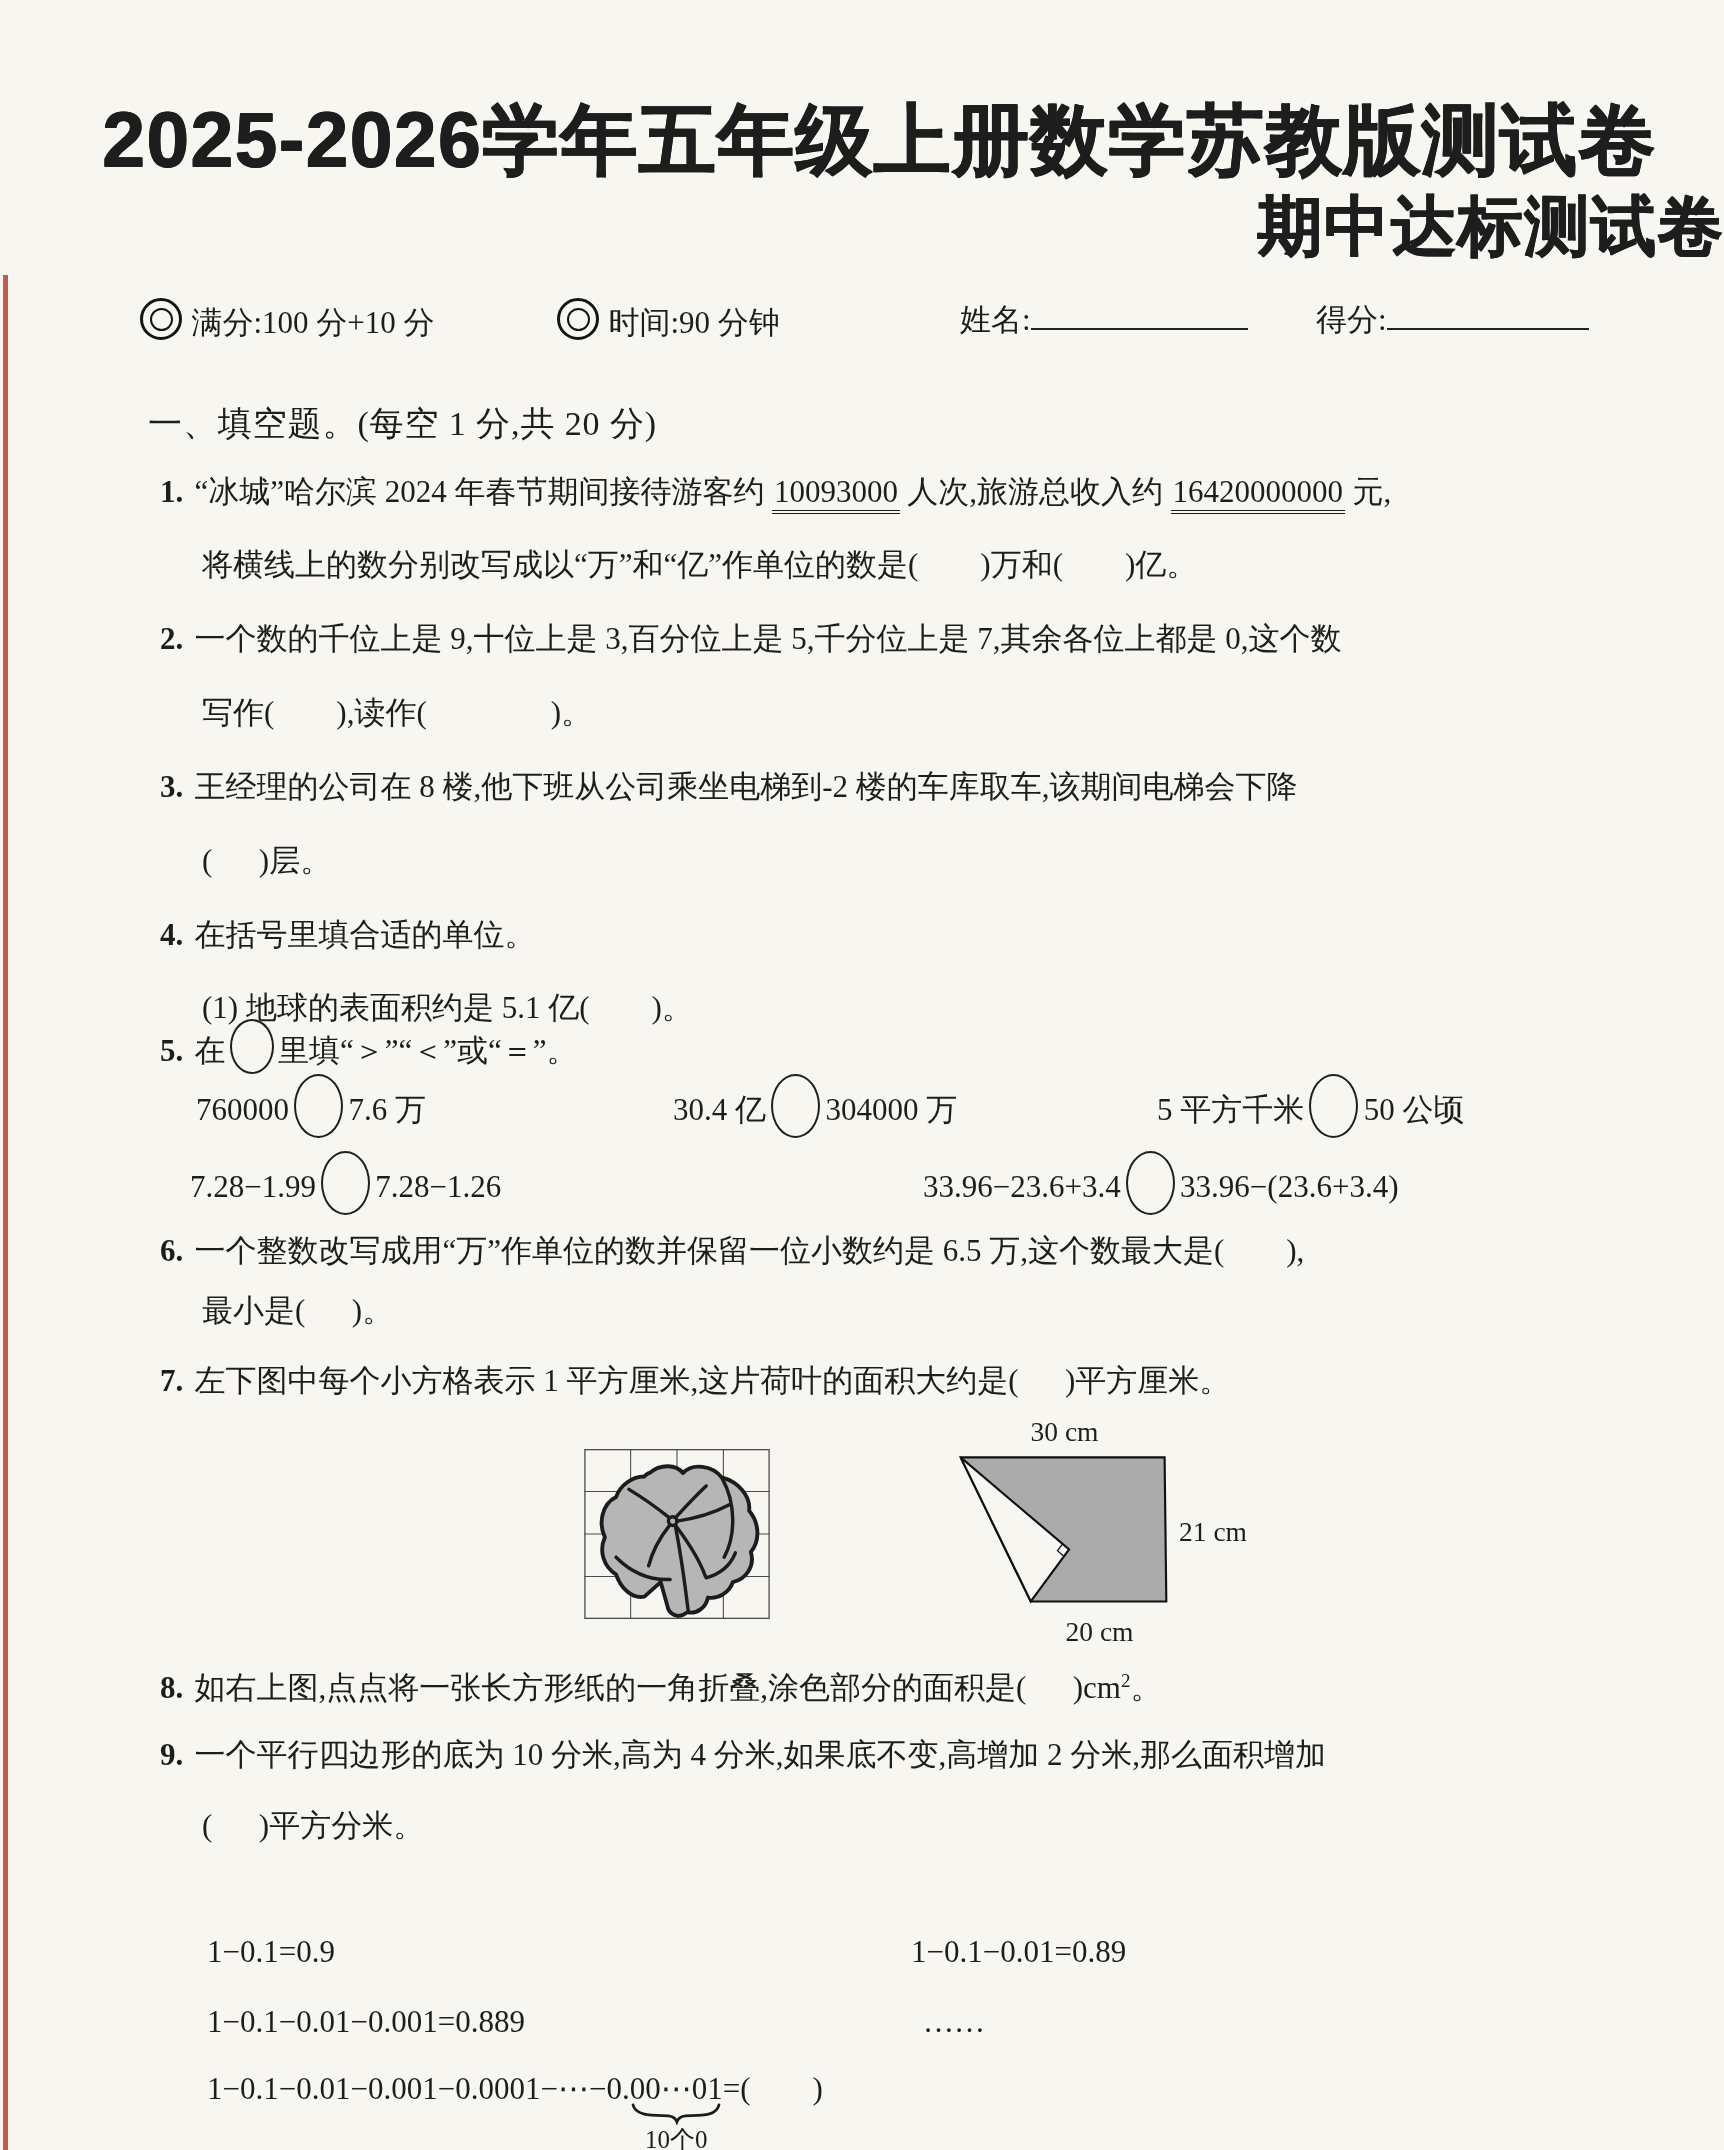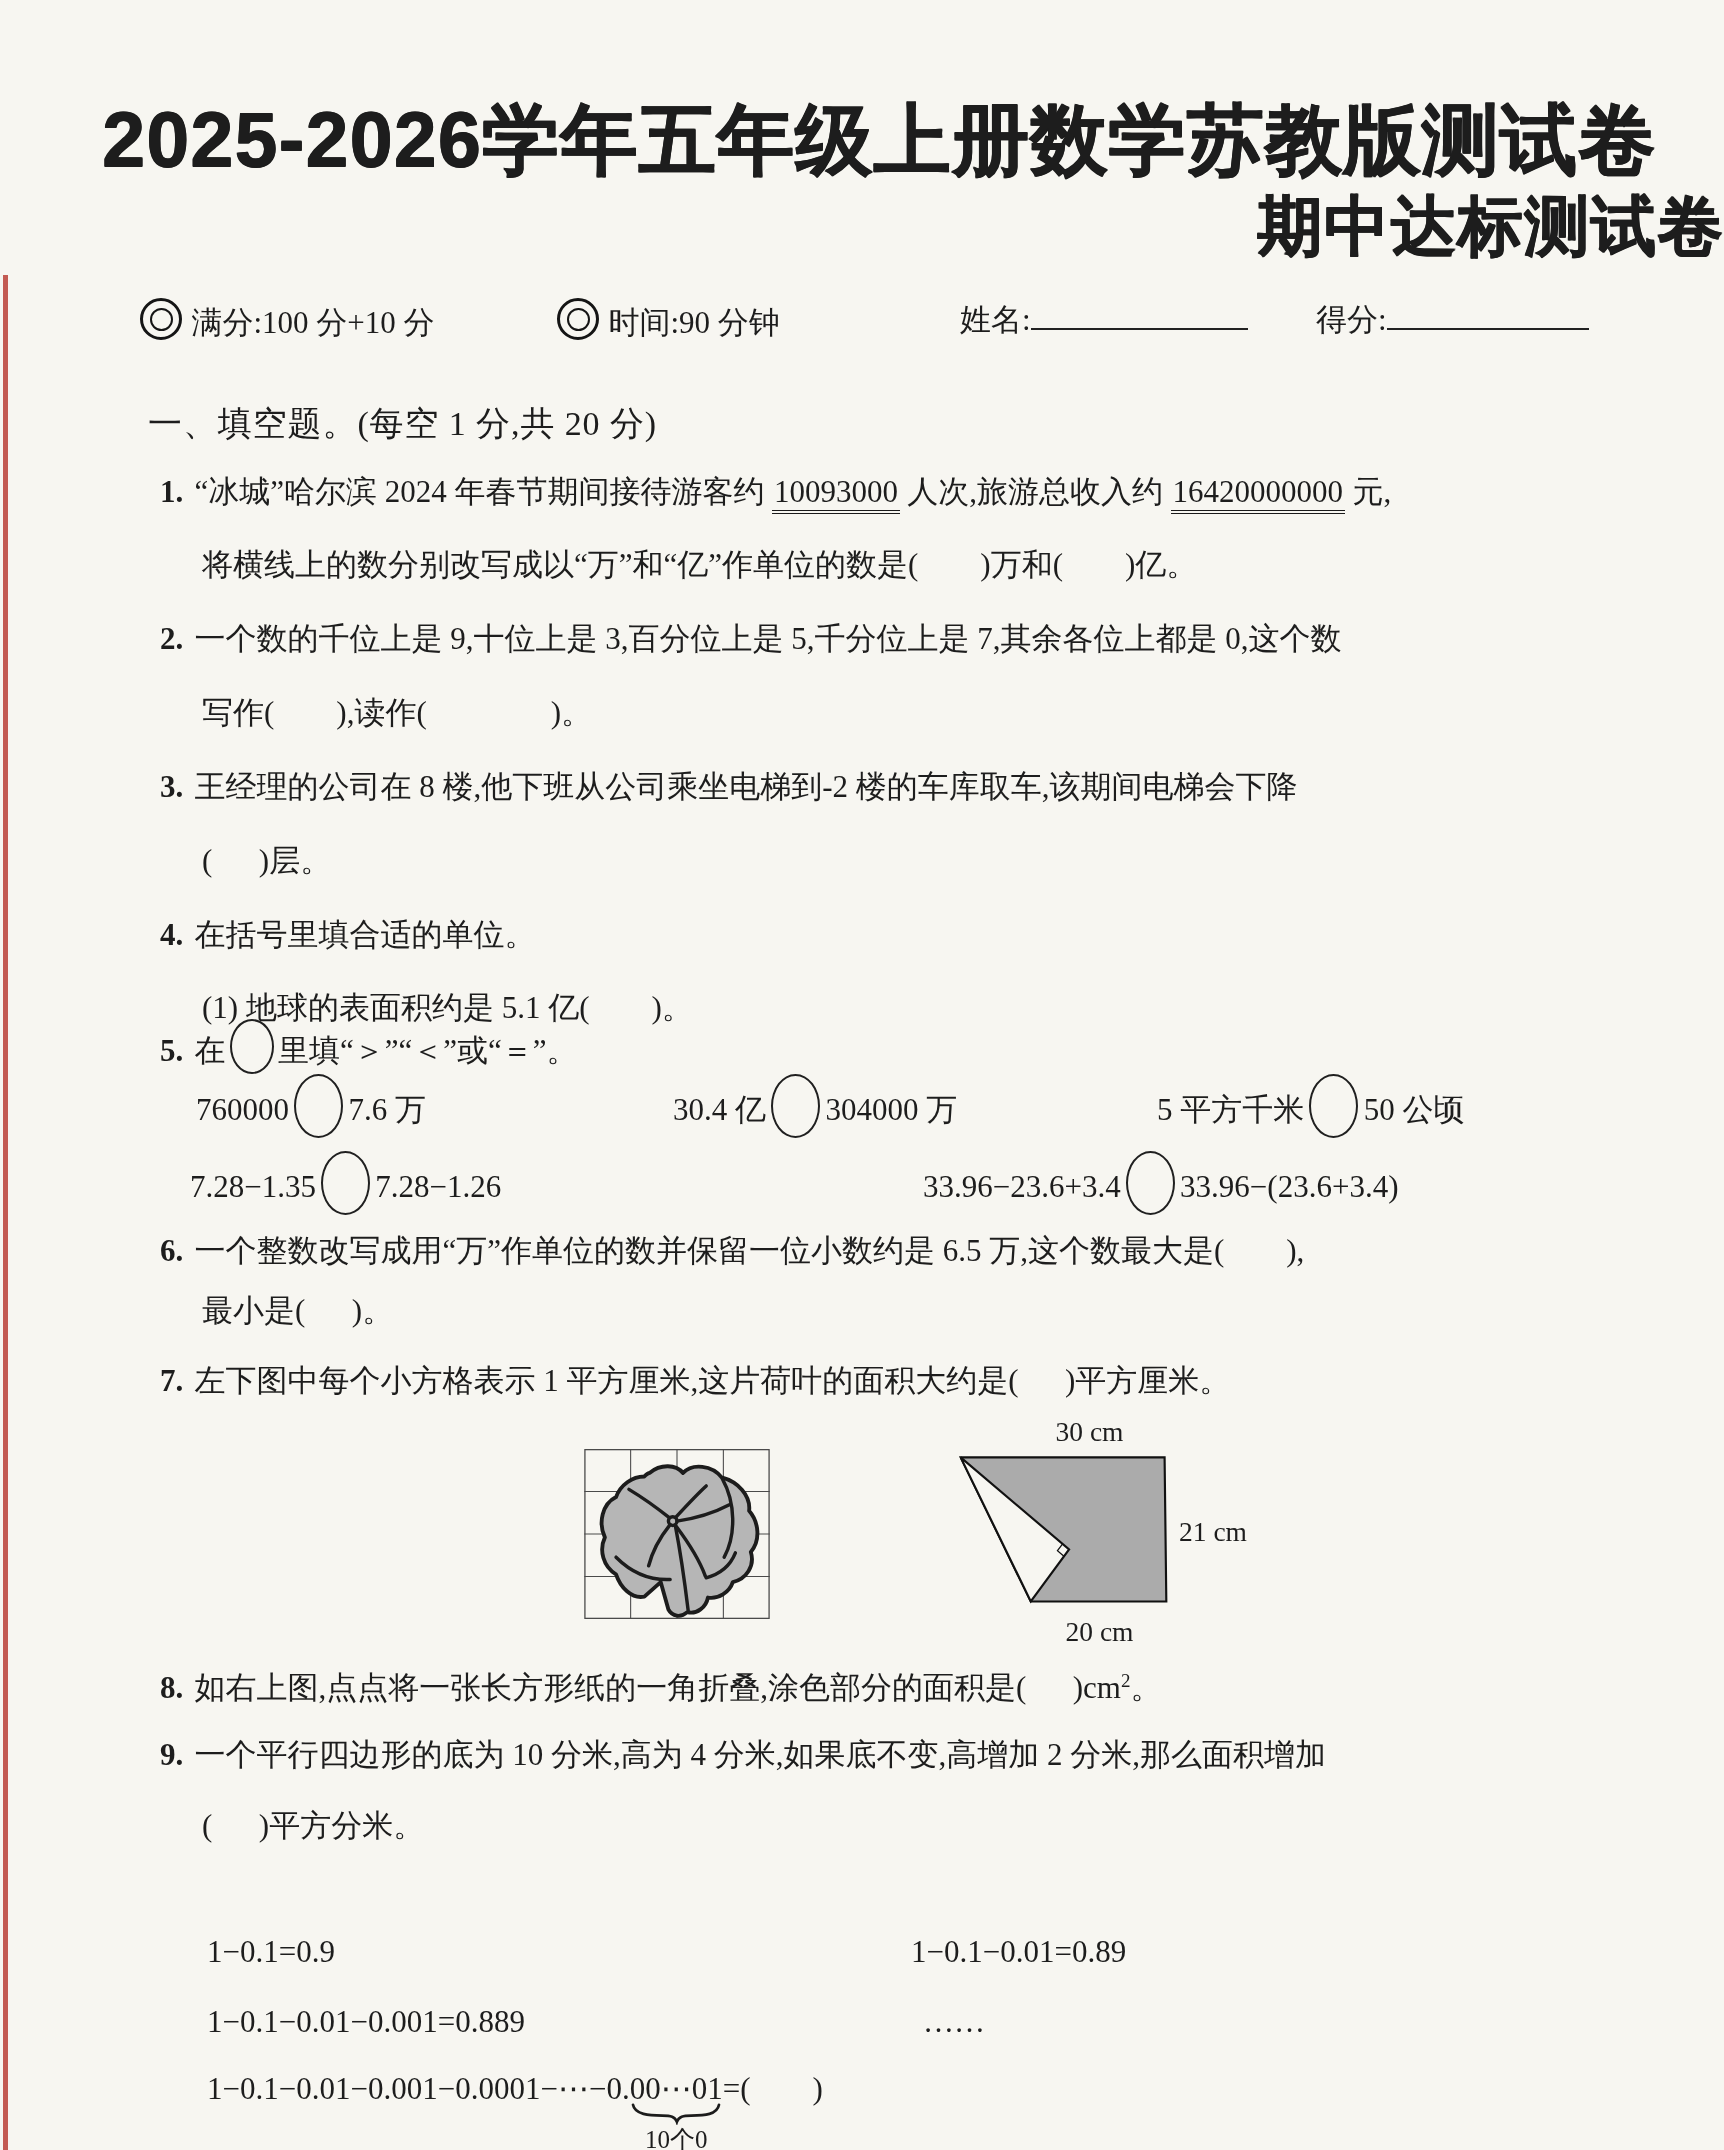--- a/index.html
+++ b/index.html
@@ -67,21 +67,21 @@
   <div class="line" style="left:202px;top:839px">(      )层。</div>
 
   <div class="line" style="left:160px;top:913px"><b class="qno">4.</b><span>在括号里填合适的单位。</span></div>
   <div class="line" style="left:202px;top:986px">(1) 地球的表面积约是 5.1 亿(        )。</div>
 
   <div class="line" style="left:160px;top:1019px"><b class="qno">5.</b><span>在</span><span class="circle small"></span><span>里填“＞”“＜”或“＝”。</span></div>
 
   <div class="line" style="left:196px;top:1074px"><span>760000</span><span class="circle"></span><span>7.6 万</span></div>
   <div class="line" style="left:673px;top:1074px"><span>30.4 亿</span><span class="circle"></span><span>304000 万</span></div>
   <div class="line" style="left:1157px;top:1074px"><span>5 平方千米</span><span class="circle"></span><span>50 公顷</span></div>
-  <div class="line" style="left:190px;top:1151px"><span>7.28−1.35</span><span class="circle"></span><span>7.28−1.26</span></div>
+  <div class="line" style="left:190px;top:1151px"><span>7.28−1.99</span><span class="circle"></span><span>7.28−1.26</span></div>
   <div class="line" style="left:923px;top:1151px"><span>33.96−23.6+3.4</span><span class="circle"></span><span>33.96−(23.6+3.4)</span></div>
 
   <div class="line" style="left:160px;top:1229px"><b class="qno">6.</b><span>一个整数改写成用“万”作单位的数并保留一位小数约是 6.5 万,这个数最大是(        ),</span></div>
   <div class="line" style="left:202px;top:1289px">最小是(      )。</div>
 
   <div class="line" style="left:160px;top:1359px"><b class="qno">7.</b><span>左下图中每个小方格表示 1 平方厘米,这片荷叶的面积大约是(      )平方厘米。</span></div>
 
   <svg class="fig" style="left:584px;top:1449px" width="186" height="170" viewBox="0 0 432 396">
     <g stroke="#4a4a4a" stroke-width="2.5" fill="none">
       <rect x="1.5" y="1.5" width="429" height="393" stroke-width="3"></rect>
@@ -105,21 +105,21 @@
       <path d="M 200 176 C 176 206 158 240 150 272"></path>
       <path d="M 214 180 C 244 220 268 258 282 296"></path>
     </g>
   </svg>
 
   <svg class="fig" style="left:946px;top:1441px" width="241" height="185" viewBox="0 0 560 430">
     <polygon points="34,38 508,38 512,373 197,373" fill="#ababab" stroke="#111111" stroke-width="5" stroke-linejoin="miter"></polygon>
     <polygon points="34,38 286,252 197,373" fill="#f7f6f1" stroke="#111111" stroke-width="5" stroke-linejoin="miter"></polygon>
     <polyline points="271,239 259,255 274,268" fill="none" stroke="#111111" stroke-width="3"></polyline>
   </svg>
-  <div class="figlabel center" style="left:1040px;top:1416px;width:99px">30 cm</div>
+  <div class="figlabel center" style="left:1015px;top:1416px;width:99px">30 cm</div>
   <div class="figlabel" style="left:1179px;top:1516px">21 cm</div>
   <div class="figlabel center" style="left:1050px;top:1616px;width:99px">20 cm</div>
 
   <div class="line" style="left:160px;top:1659px"><b class="qno">8.</b><span>如右上图,点点将一张长方形纸的一角折叠,涂色部分的面积是(      )cm</span><sup>2</sup><span>。</span></div>
 
   <div class="line" style="left:160px;top:1733px"><b class="qno">9.</b><span>一个平行四边形的底为 10 分米,高为 4 分米,如果底不变,高增加 2 分米,那么面积增加</span></div>
   <div class="line" style="left:202px;top:1804px">(      )平方分米。</div>
 
   <div class="line" style="left:207px;top:1930px">1−0.1=0.9</div>
   <div class="line" style="left:911px;top:1930px">1−0.1−0.01=0.89</div>

